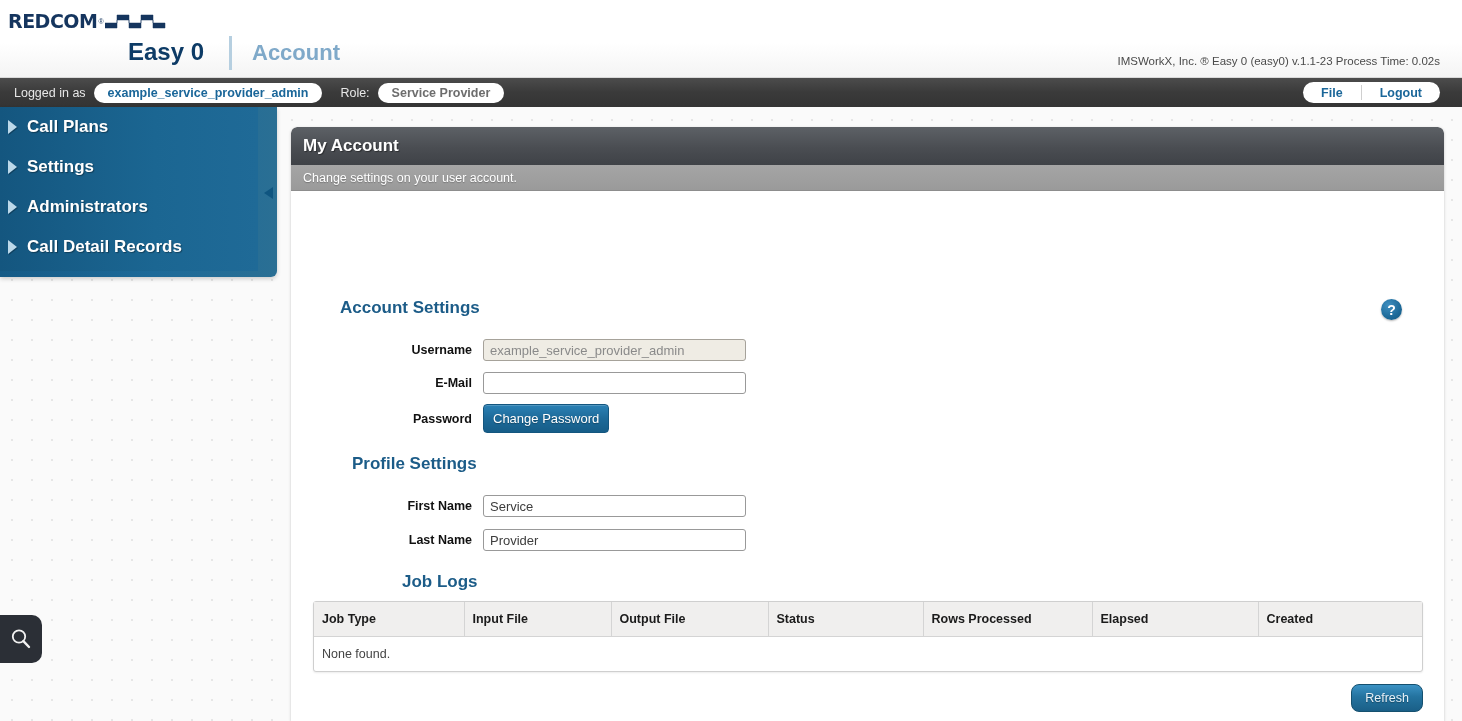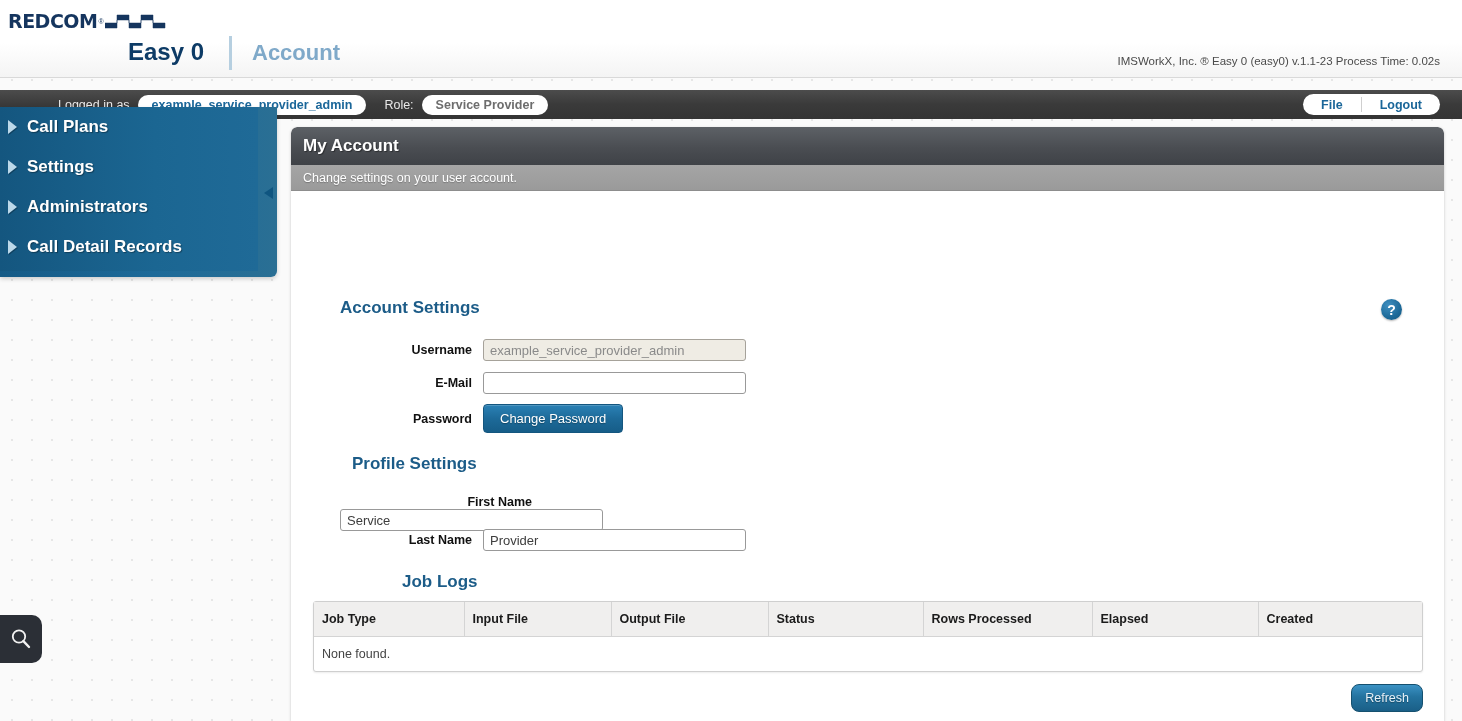--- a/index.html
+++ b/index.html
@@ -61,24 +61,24 @@
     color: #7fa9c9;
   }
   .build-info {
     position: absolute; right: 22px; top: 55px;
     font-size: 11.5px; color: #4a4a4a;
     white-space: nowrap;
   }
 
   
   .loginbar {
-    position: absolute; left: 0; top: 90px;
+    position: absolute; left: 0; top: 78px;
     width: 1462px; height: 29px;
     background: linear-gradient(to bottom, #4c4c4c 0%, #3a3a3a 50%, #343434 100%);
-    display: flex; align-items: center; padding-left: 44px;
+    display: flex; align-items: center;
   }
   .lb-label {
     color: #e8e8e8; font-size: 12.5px; margin-left: 14px;
   }
   .pill {
     display: inline-flex; align-items: center; justify-content: center;
     background: #ffffff; border-radius: 11px;
     height: 20px; padding: 0 14px;
     font-size: 12.5px; font-weight: bold;
     margin-left: 8px;
@@ -212,21 +212,21 @@
   .field-input[disabled] {
     background: #efece4;
     color: #8a8a8a;
     border-color: #a6a29a;
   }
 
   .btn-blue {
     background: linear-gradient(to bottom, #2b81b5 0%, #1d6a99 50%, #165d88 100%);
     color: #ffffff; font-size: 13px;
     border: 1px solid #14567f; border-radius: 4px;
-    padding: 6px 16px; cursor: pointer;
+    padding: 6px 9px; cursor: pointer;
     font-family: "Liberation Sans", sans-serif;
     text-shadow: 0 1px 1px rgba(0,0,0,0.3);
     box-shadow: inset 0 1px 0 rgba(255,255,255,0.18);
   }
 
   
   .table-wrap {
     position: absolute; left: 22px; top: 410px;
     width: 1110px;
     border: 1px solid #cfcfcf;
@@ -358,21 +358,21 @@
       <input class="field-input" type="text" value="" style="">
     </div>
 
     <div class="field-row" style="left:49px; top:213px;">
       <span class="field-label">Password</span>
       <button class="btn-blue">Change Password</button>
     </div>
 
     <div class="section-head" id="sec-profile">Profile Settings</div>
 
-    <div class="field-row" style="left:49px; top:304px;flex-direction:column;">
+    <div class="field-row" style="left:49px; top:304px;">
       <span class="field-label">First Name</span>
       <input class="field-input" type="text" value="Service" style="">
     </div>
 
     <div class="field-row" style="left:49px; top:338px;">
       <span class="field-label">Last Name</span>
       <input class="field-input" type="text" value="Provider" style="">
     </div>
 
     <div class="section-head" id="sec-joblogs">Job Logs</div>

